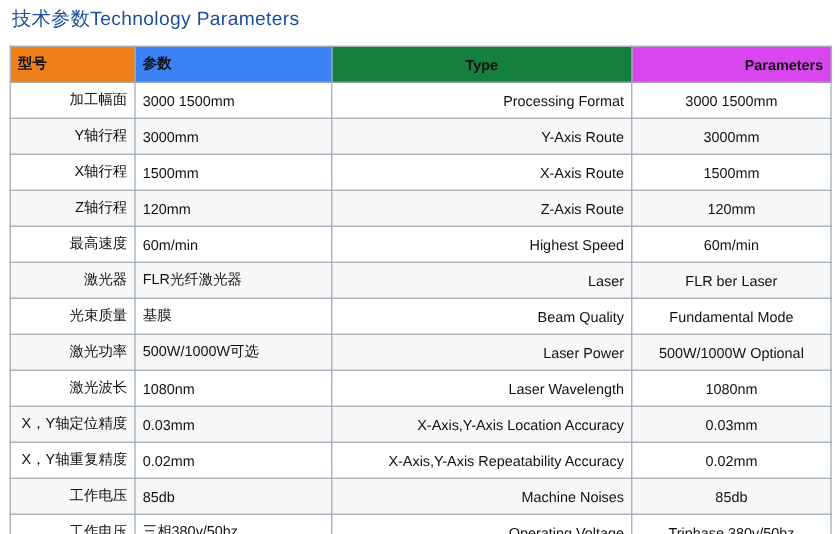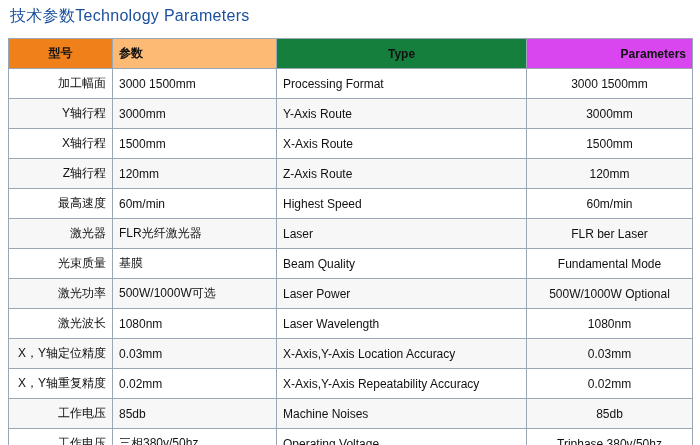--- a/index.html
+++ b/index.html
@@ -53,25 +53,25 @@
   }
   thead th {
     color: #ffffff;
     font-size: 12.5px;
     font-weight: bold;
     border-color: #8a96a4;
     height: 22px;
   }
   th.h-model {
     background: #f0811a;
-    text-align: center;
+    text-align: left;
     padding-left: 8px;
   }
   th.h-param {
-    background: #fdba74;
+    background: #3b82f6;
     text-align: left;
     padding-left: 22px;
   }
   th.h-type {
     background: #15803d;
     text-align: center;
   }
   th.h-params {
     background: #d946ef;
     text-align: right;
@@ -80,21 +80,21 @@
     text-align: right;
     padding-left: 8px;
     font-size: 12.5px;
   }
   td.cn-value {
     text-align: left;
     padding-left: 22px;
     font-size: 12.5px;
   }
   td.en-label {
-    text-align: left;
+    text-align: right;
     font-size: 12.5px;
   }
   td.en-value {
     text-align: center;
     font-size: 12.5px;
   }
   tbody tr:nth-child(odd) td {
     background: #ffffff;
   }
   tbody tr:nth-child(even) td {

